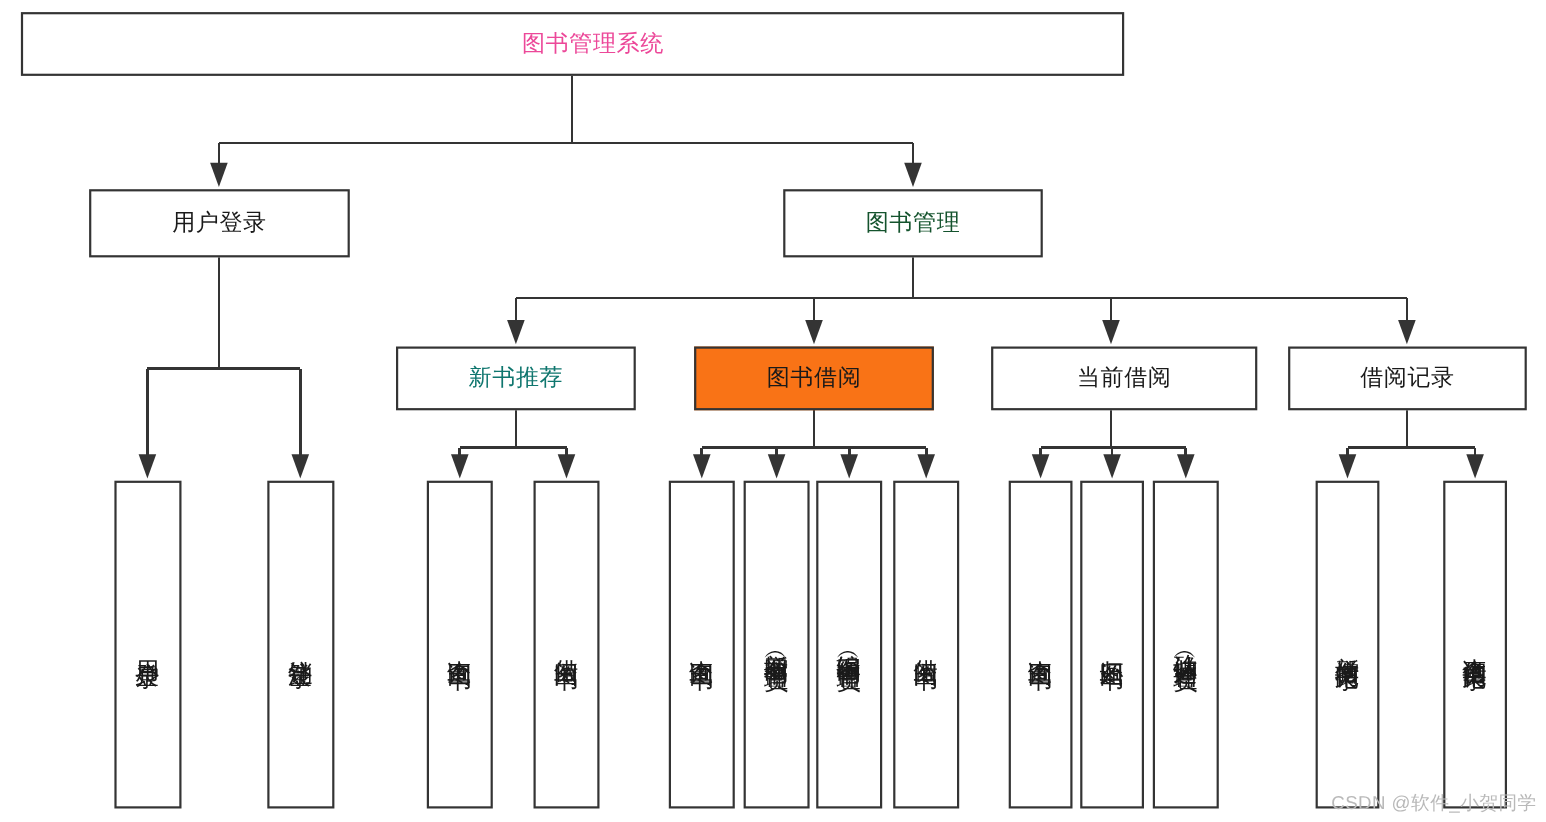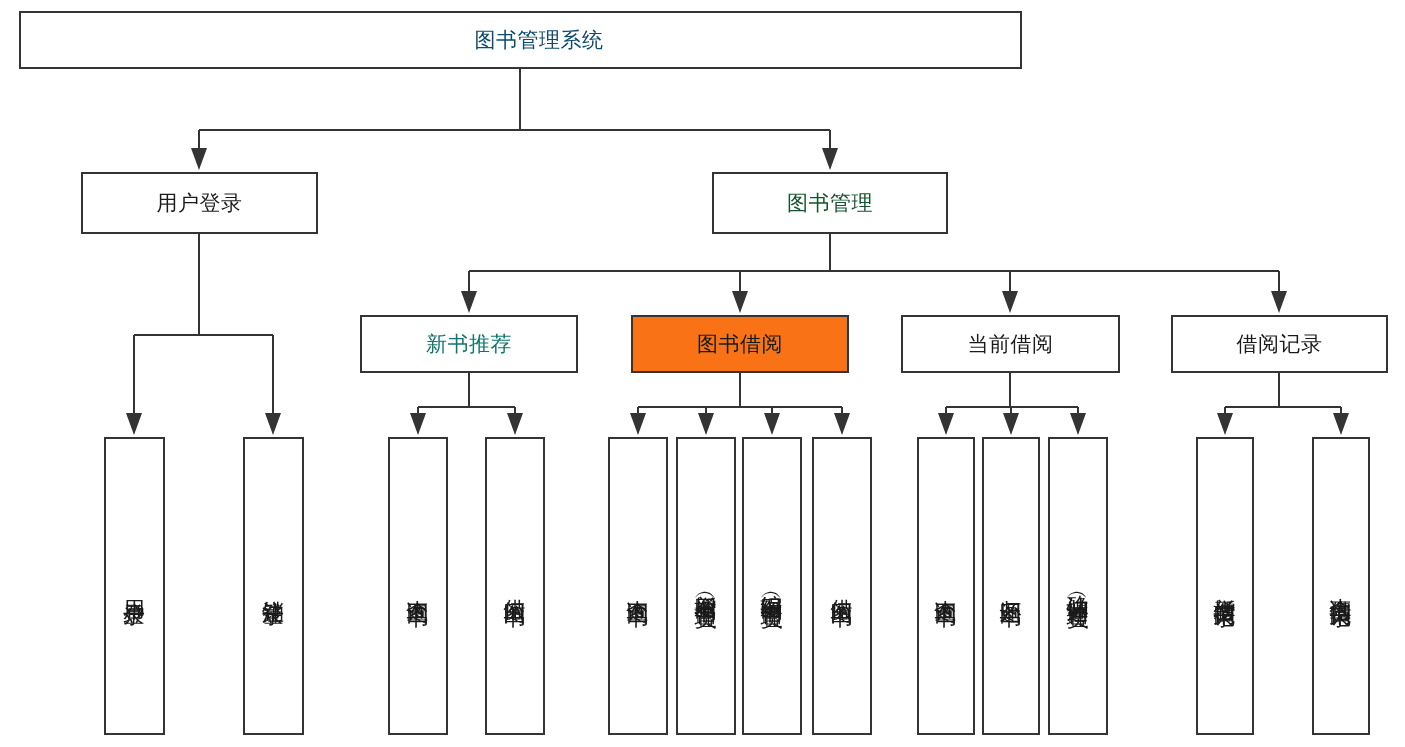--- a/index.html
+++ b/index.html
@@ -115,35 +115,35 @@
       <polygon points="1070,413 1086,413 1078,435" fill="#343434"></polygon>
       <line x1="1279" y1="373" x2="1279" y2="407" stroke="#343434" stroke-width="2.5" shape-rendering="crispEdges"></line>
       <line x1="1225" y1="407" x2="1341" y2="407" stroke="#343434" stroke-width="2.5" shape-rendering="crispEdges"></line>
       <line x1="1225" y1="407" x2="1225" y2="415" stroke="#343434" stroke-width="2.5" shape-rendering="crispEdges"></line>
       <polygon points="1217,413 1233,413 1225,435" fill="#343434"></polygon>
       <line x1="1341" y1="407" x2="1341" y2="415" stroke="#343434" stroke-width="2.5" shape-rendering="crispEdges"></line>
       <polygon points="1333,413 1349,413 1341,435" fill="#343434"></polygon>
     </svg>
   <div id="node-layer">
       <div class="node-box node-horizontal" style="left: 19px; top: 11px; width: 1003px; height: 58px; border-color: rgb(52, 52, 52); background: rgb(255, 255, 255);">
-        <div class="node-label" style="color: #0c4a6e; margin-left: 37px;">图书管理系统</div>
+        <div class="node-label" style="color: #ec4899; margin-left: 37px;">图书管理系统</div>
       </div>
       <div class="node-box node-horizontal" style="left: 81px; top: 172px; width: 237px; height: 62px; border-color: rgb(52, 52, 52); background: rgb(255, 255, 255);">
         <div class="node-label" style="color: rgb(26, 26, 26);">用户登录</div>
       </div>
       <div class="node-box node-horizontal" style="left: 712px; top: 172px; width: 236px; height: 62px; border-color: rgb(52, 52, 52); background: rgb(255, 255, 255);">
         <div class="node-label" style="color: #14532d;">图书管理</div>
       </div>
       <div class="node-box node-horizontal" style="left: 360px; top: 315px; width: 218px; height: 58px; border-color: rgb(52, 52, 52); background: rgb(255, 255, 255);">
         <div class="node-label" style="color: #0f766e;">新书推荐</div>
       </div>
       <div class="node-box node-horizontal" style="left: 631px; top: 315px; width: 218px; height: 58px; border-color: rgb(52, 52, 52); background: #f97316;">
         <div class="node-label" style="color: rgb(26, 26, 26);">图书借阅</div>
       </div>
-      <div class="node-box node-horizontal" style="left: 901px; top: 315px; width: 219px; height: 58px; border-color: rgb(52, 52, 52); background: rgb(255, 255, 255);">
+      <div class="node-box node-horizontal" style="left: 901px; top: 315px; width: 242px; height: 58px; border-color: rgb(52, 52, 52); background: rgb(255, 255, 255);">
         <div class="node-label" style="color: rgb(26, 26, 26);">当前借阅</div>
       </div>
       <div class="node-box node-horizontal" style="left: 1171px; top: 315px; width: 217px; height: 58px; border-color: rgb(52, 52, 52); background: rgb(255, 255, 255);">
         <div class="node-label" style="color: rgb(26, 26, 26);">借阅记录</div>
       </div>
       <div class="node-box node-vertical" style="left: 104px; top: 437px; width: 61px; height: 298px; border-color: rgb(52, 52, 52); background: rgb(255, 255, 255);">
         <div class="node-label" style="color: rgb(26, 26, 26);">用户登录</div>
       </div>
       <div class="node-box node-vertical" style="left: 243px; top: 437px; width: 61px; height: 298px; border-color: rgb(52, 52, 52); background: rgb(255, 255, 255);">
         <div class="node-label" style="color: rgb(26, 26, 26);">注销登录</div>
@@ -175,13 +175,14 @@
       <div class="node-box node-vertical" style="left: 1048px; top: 437px; width: 60px; height: 298px; border-color: rgb(52, 52, 52); background: rgb(255, 255, 255);">
         <div class="node-label" style="color: rgb(26, 26, 26);">确认归还（管理员）</div>
       </div>
       <div class="node-box node-vertical" style="left: 1196px; top: 437px; width: 58px; height: 298px; border-color: rgb(52, 52, 52); background: rgb(255, 255, 255);">
         <div class="node-label" style="color: rgb(26, 26, 26);">新增借阅记录</div>
       </div>
       <div class="node-box node-vertical" style="left: 1312px; top: 437px; width: 58px; height: 298px; border-color: rgb(52, 52, 52); background: rgb(255, 255, 255);">
         <div class="node-label" style="color: rgb(26, 26, 26);">查询借阅记录</div>
       </div>
     </div>
+  <div id="watermark">CSDN @软件_小贺同学</div>
 </div>
 
 </body></html>

